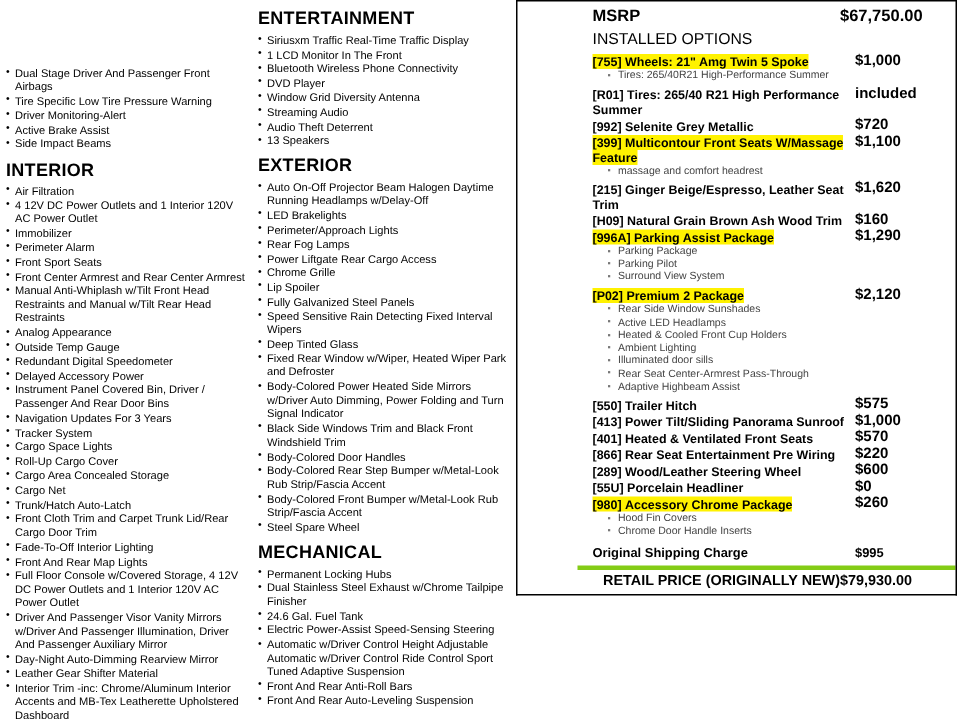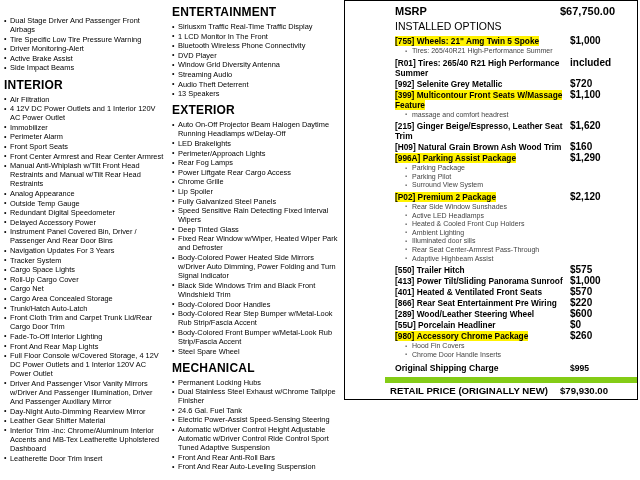--- a/index.html
+++ b/index.html
@@ -18,21 +18,22 @@
     display: flex;
     width: 640px;
     height: 480px;
     box-sizing: border-box;
   }
   .col {
     box-sizing: border-box;
   }
   .col-left {
     width: 170px;
-    padding: 16px 4px 0 4px;
+    padding: 0 4px 0 4px;
+    margin-top: 44px;
   }
   .col-mid {
     width: 172px;
     padding: 0 4px 0 2px;
   }
   .col-right {
     width: 298px;
     padding: 0 2px 0 2px;
   }
   h2.section {
@@ -154,23 +155,23 @@
     line-height: 11px;
     font-weight: bold;
     padding-top: 3px;
   }
   .shipping-row .price {
     width: 62px;
     font-weight: bold;
     font-size: 8.6px;
   }
   .retail-bar {
-    border-top: 6px solid #84cc16;
+    border-top: 3px solid #84cc16;
     display: flex;
-    justify-content: space-between;
+    justify-content: flex-end;
     font-size: 9.6px;
     font-weight: bold;
     line-height: 14px;
     padding: 1px 5px 1px 5px;
     margin-left: 40px;
   }
   .retail-bar .price {
     width: 72px;
     font-weight: bold;
     font-size: 9.6px;
@@ -201,22 +202,22 @@
       <li>Manual Anti-Whiplash w/Tilt Front Head Restraints and Manual w/Tilt Rear Head Restraints</li>
       <li>Analog Appearance</li>
       <li>Outside Temp Gauge</li>
       <li>Redundant Digital Speedometer</li>
       <li>Delayed Accessory Power</li>
       <li>Instrument Panel Covered Bin, Driver / Passenger And Rear Door Bins</li>
       <li>Navigation Updates For 3 Years</li>
       <li>Tracker System</li>
       <li>Cargo Space Lights</li>
       <li>Roll-Up Cargo Cover</li>
+      <li>Cargo Area Concealed Storage</li>
       <li>Cargo Net</li>
-      <li>Cargo Area Concealed Storage</li>
       <li>Trunk/Hatch Auto-Latch</li>
       <li>Front Cloth Trim and Carpet Trunk Lid/Rear Cargo Door Trim</li>
       <li>Fade-To-Off Interior Lighting</li>
       <li>Front And Rear Map Lights</li>
       <li>Full Floor Console w/Covered Storage, 4 12V DC Power Outlets and 1 Interior 120V AC Power Outlet</li>
       <li>Driver And Passenger Visor Vanity Mirrors w/Driver And Passenger Illumination, Driver And Passenger Auxiliary Mirror</li>
       <li>Day-Night Auto-Dimming Rearview Mirror</li>
       <li>Leather Gear Shifter Material</li>
       <li>Interior Trim -inc: Chrome/Aluminum Interior Accents and MB-Tex Leatherette Upholstered Dashboard</li>
       <li>Leatherette Door Trim Insert</li>

